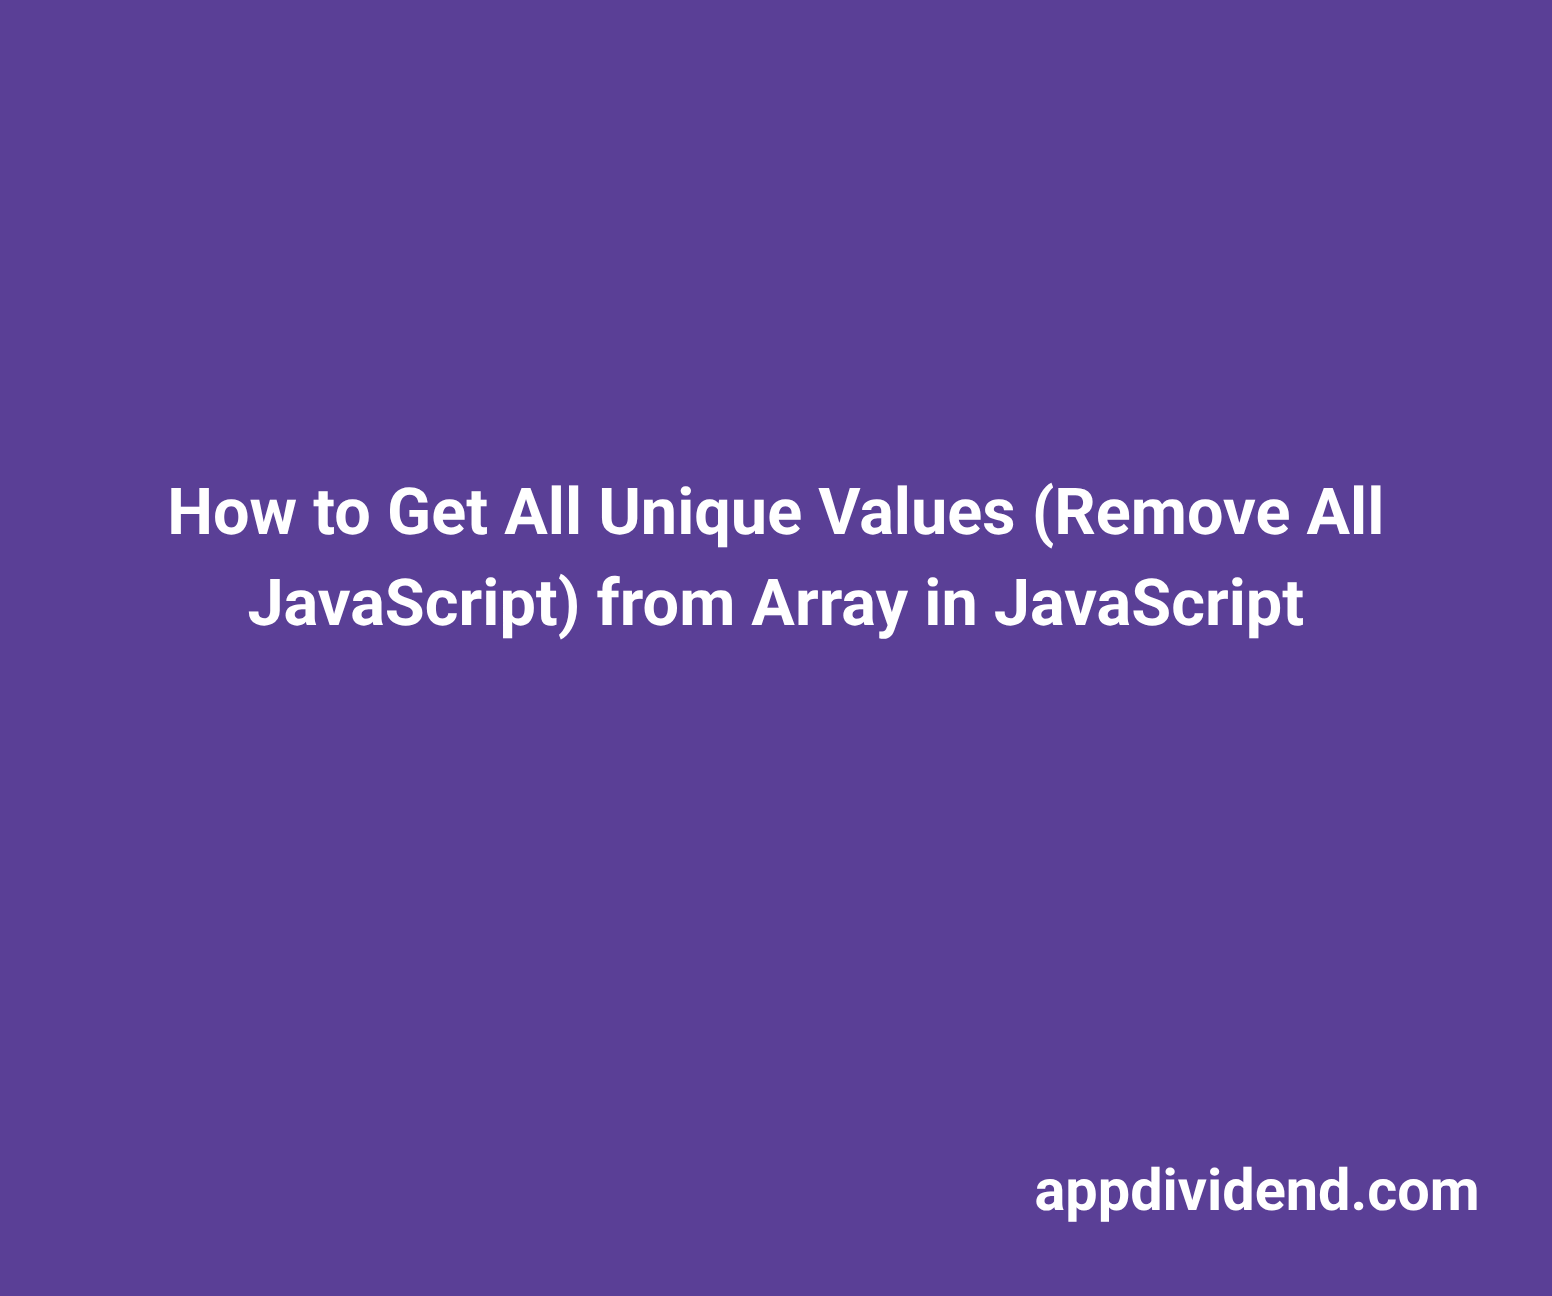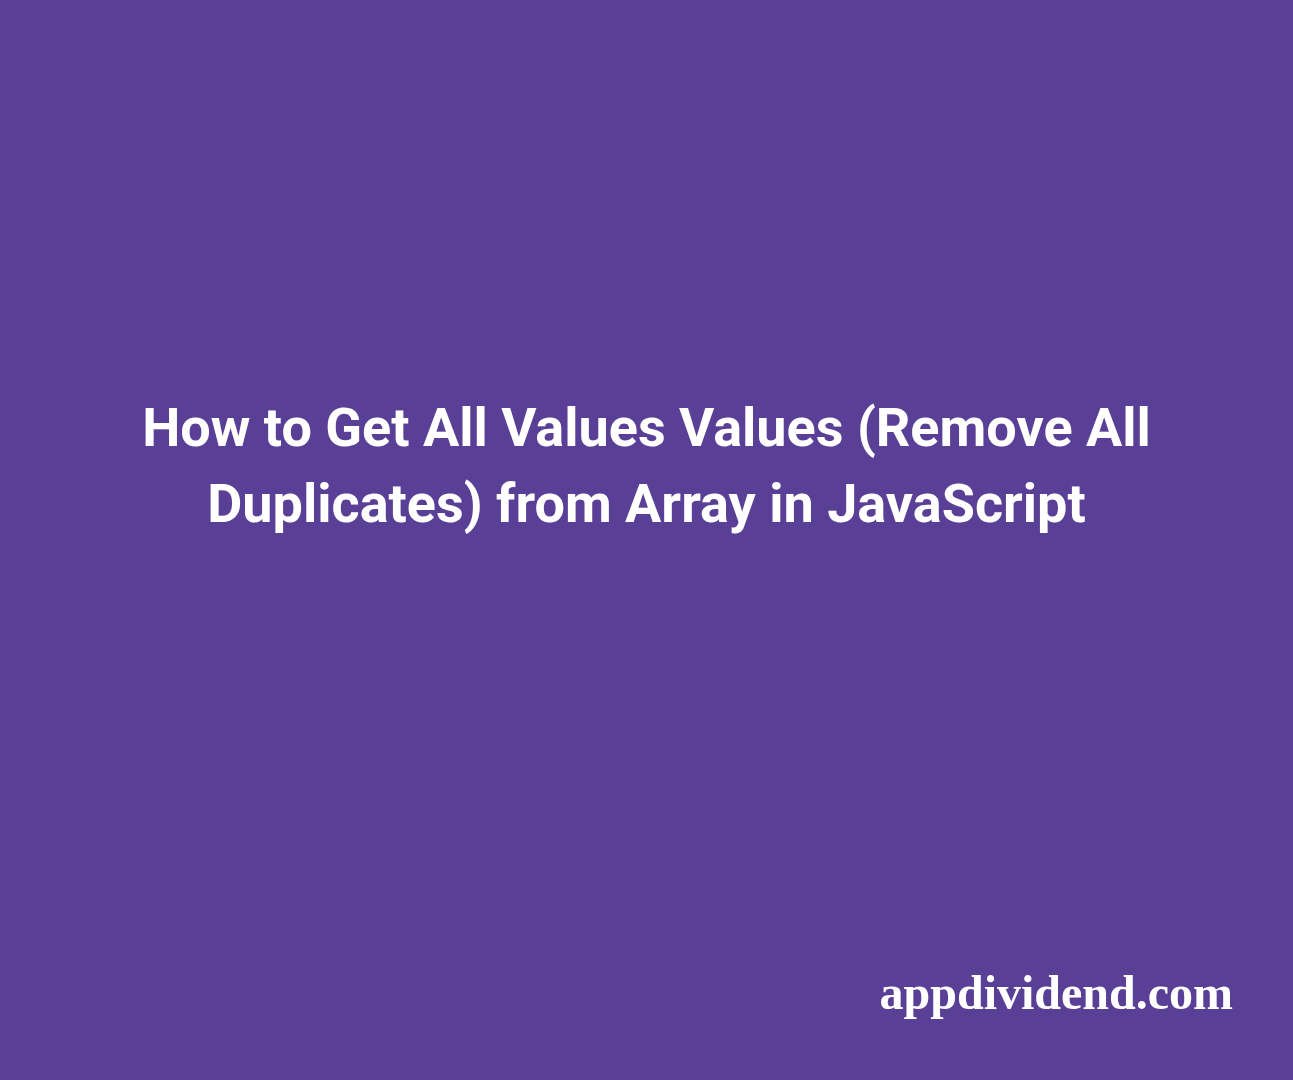--- a/index.html
+++ b/index.html
@@ -27,20 +27,19 @@
       font-weight: 700;
       line-height: 1.4;
     }
     .site-name {
       position: absolute;
       bottom: 60px;
       right: 60px;
       color: #ffffff;
       font-size: 48px;
       font-weight: 700;
-      font-family: Liberation Serif, serif;
     }
   </style>
 </head>
 <body>
 
-<div class="title">How to Get All Values Values (Remove All Duplicates) from Array in JavaScript</div>
+<div class="title">How to Get All Unique Values (Remove All JavaScript) from Array in JavaScript</div>
 <div class="site-name">appdividend.com</div>
 
 </body></html>

